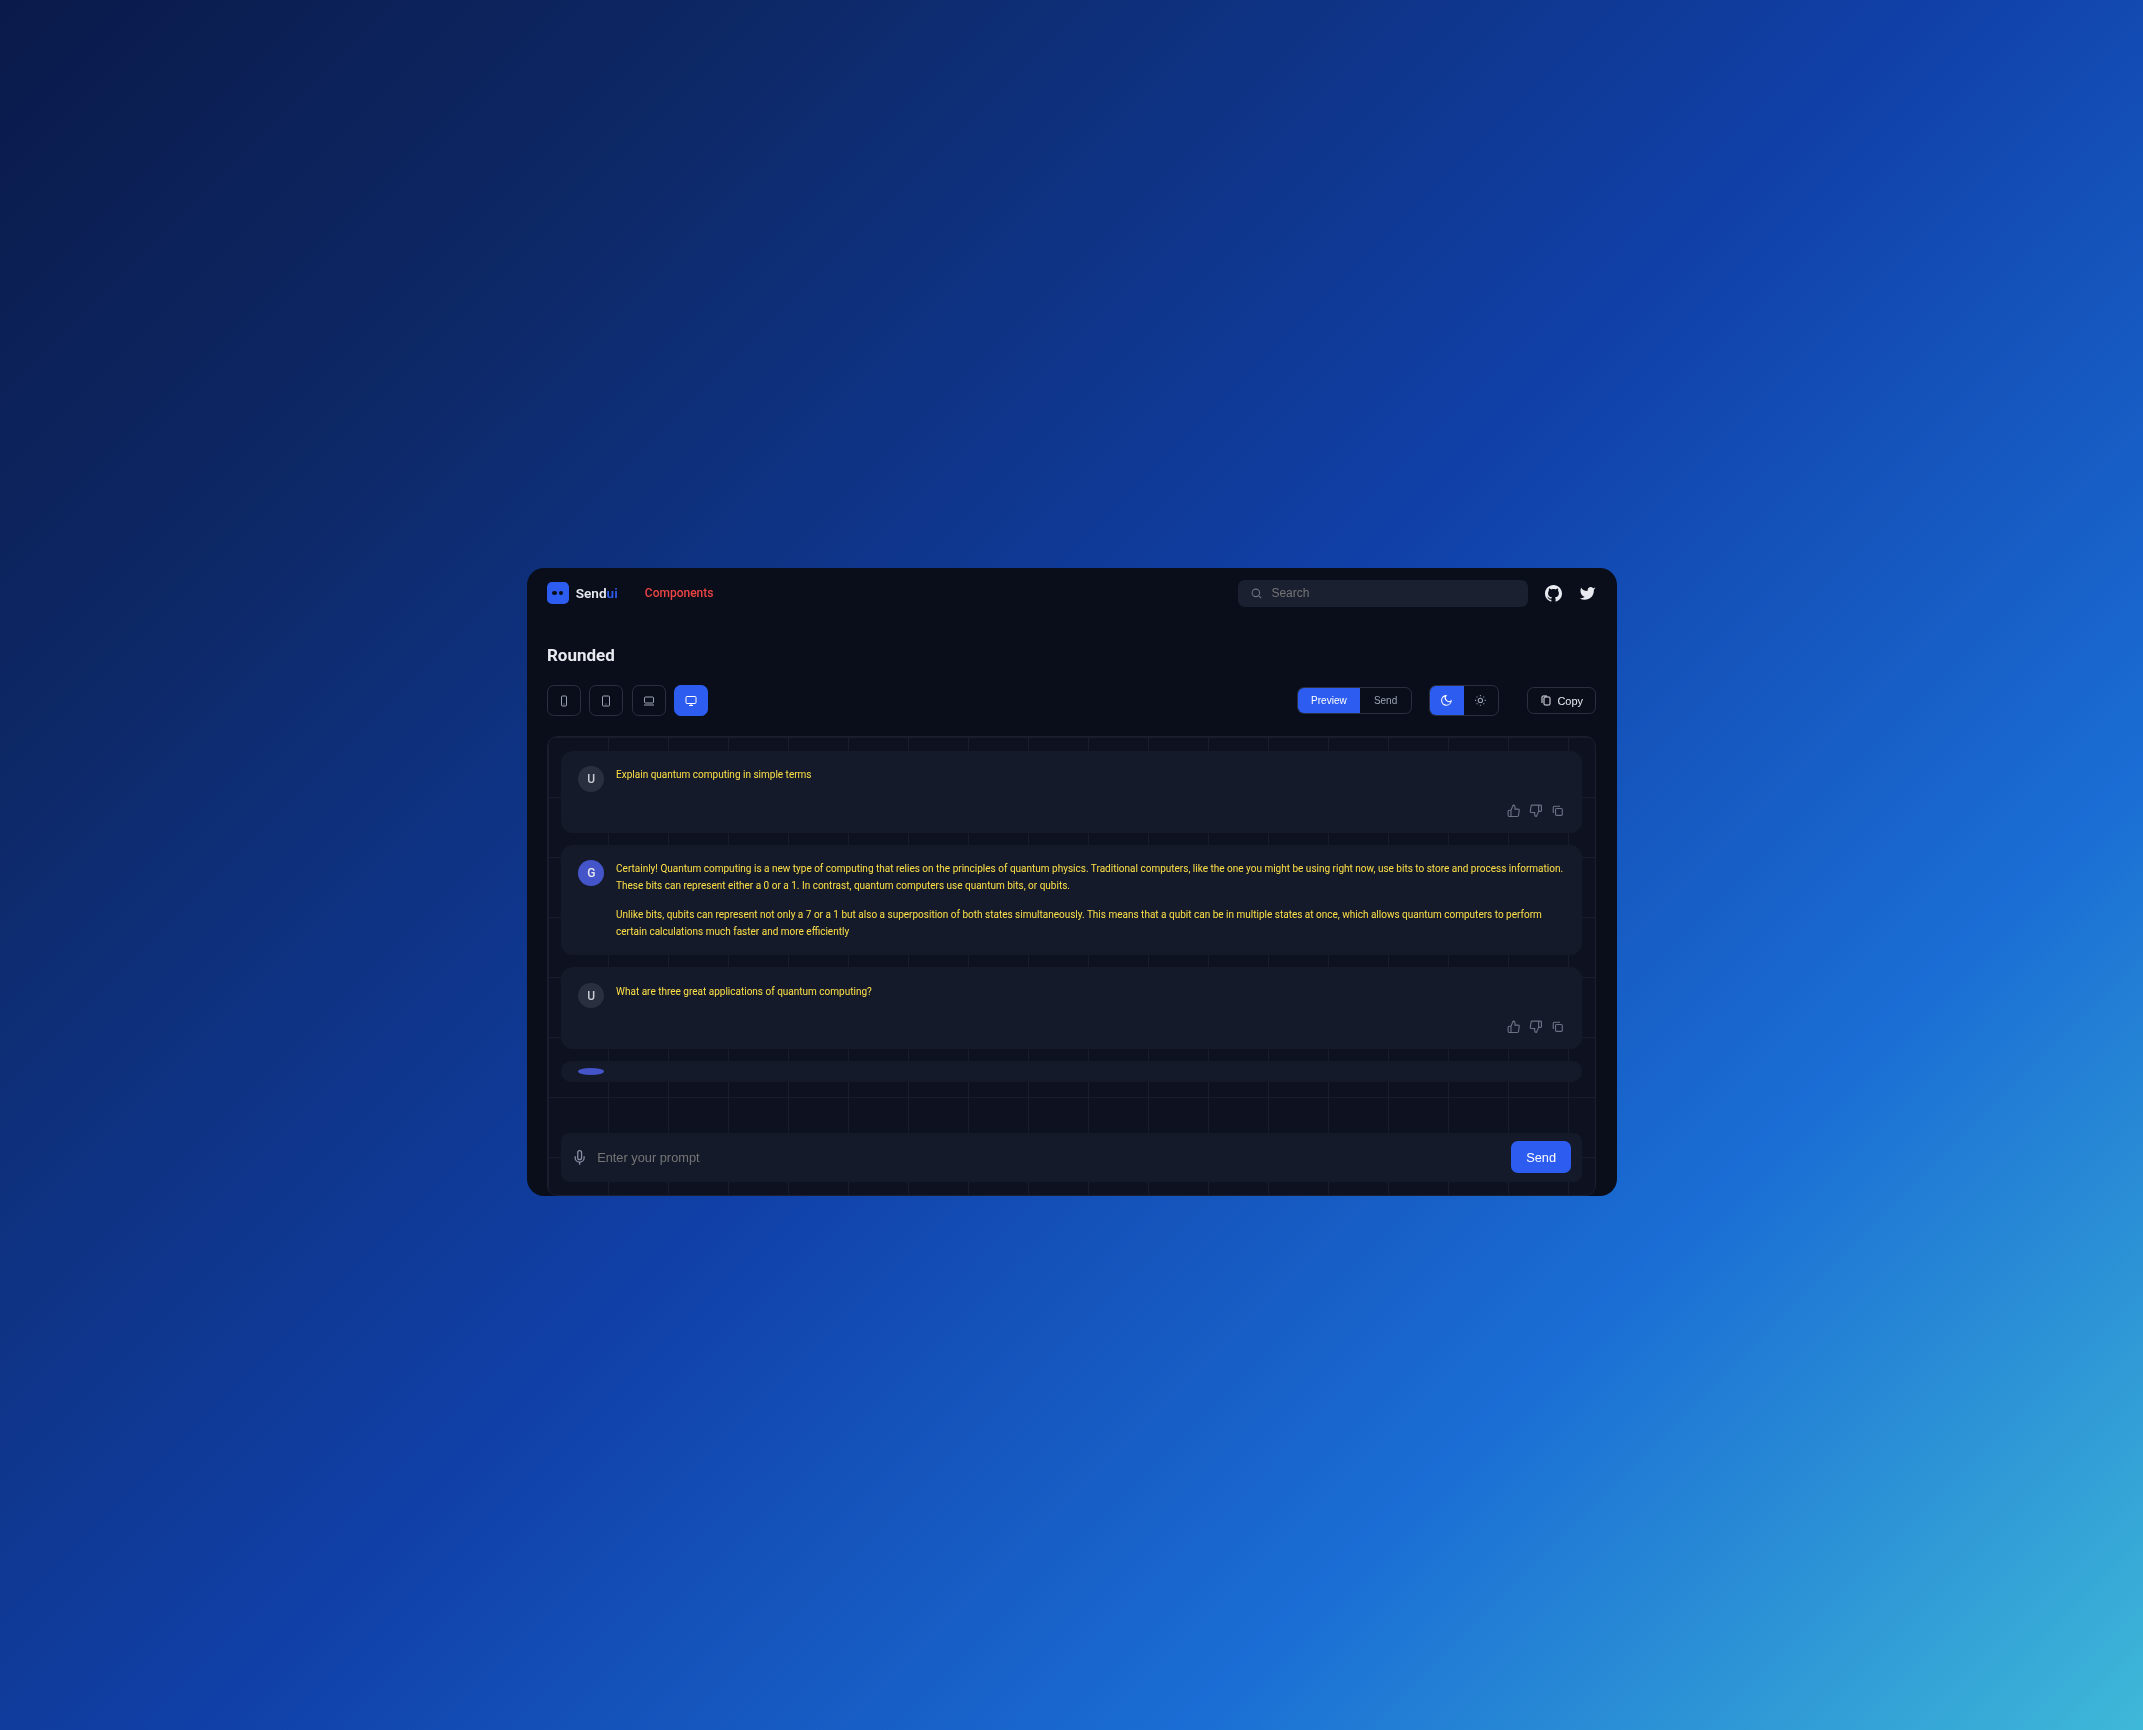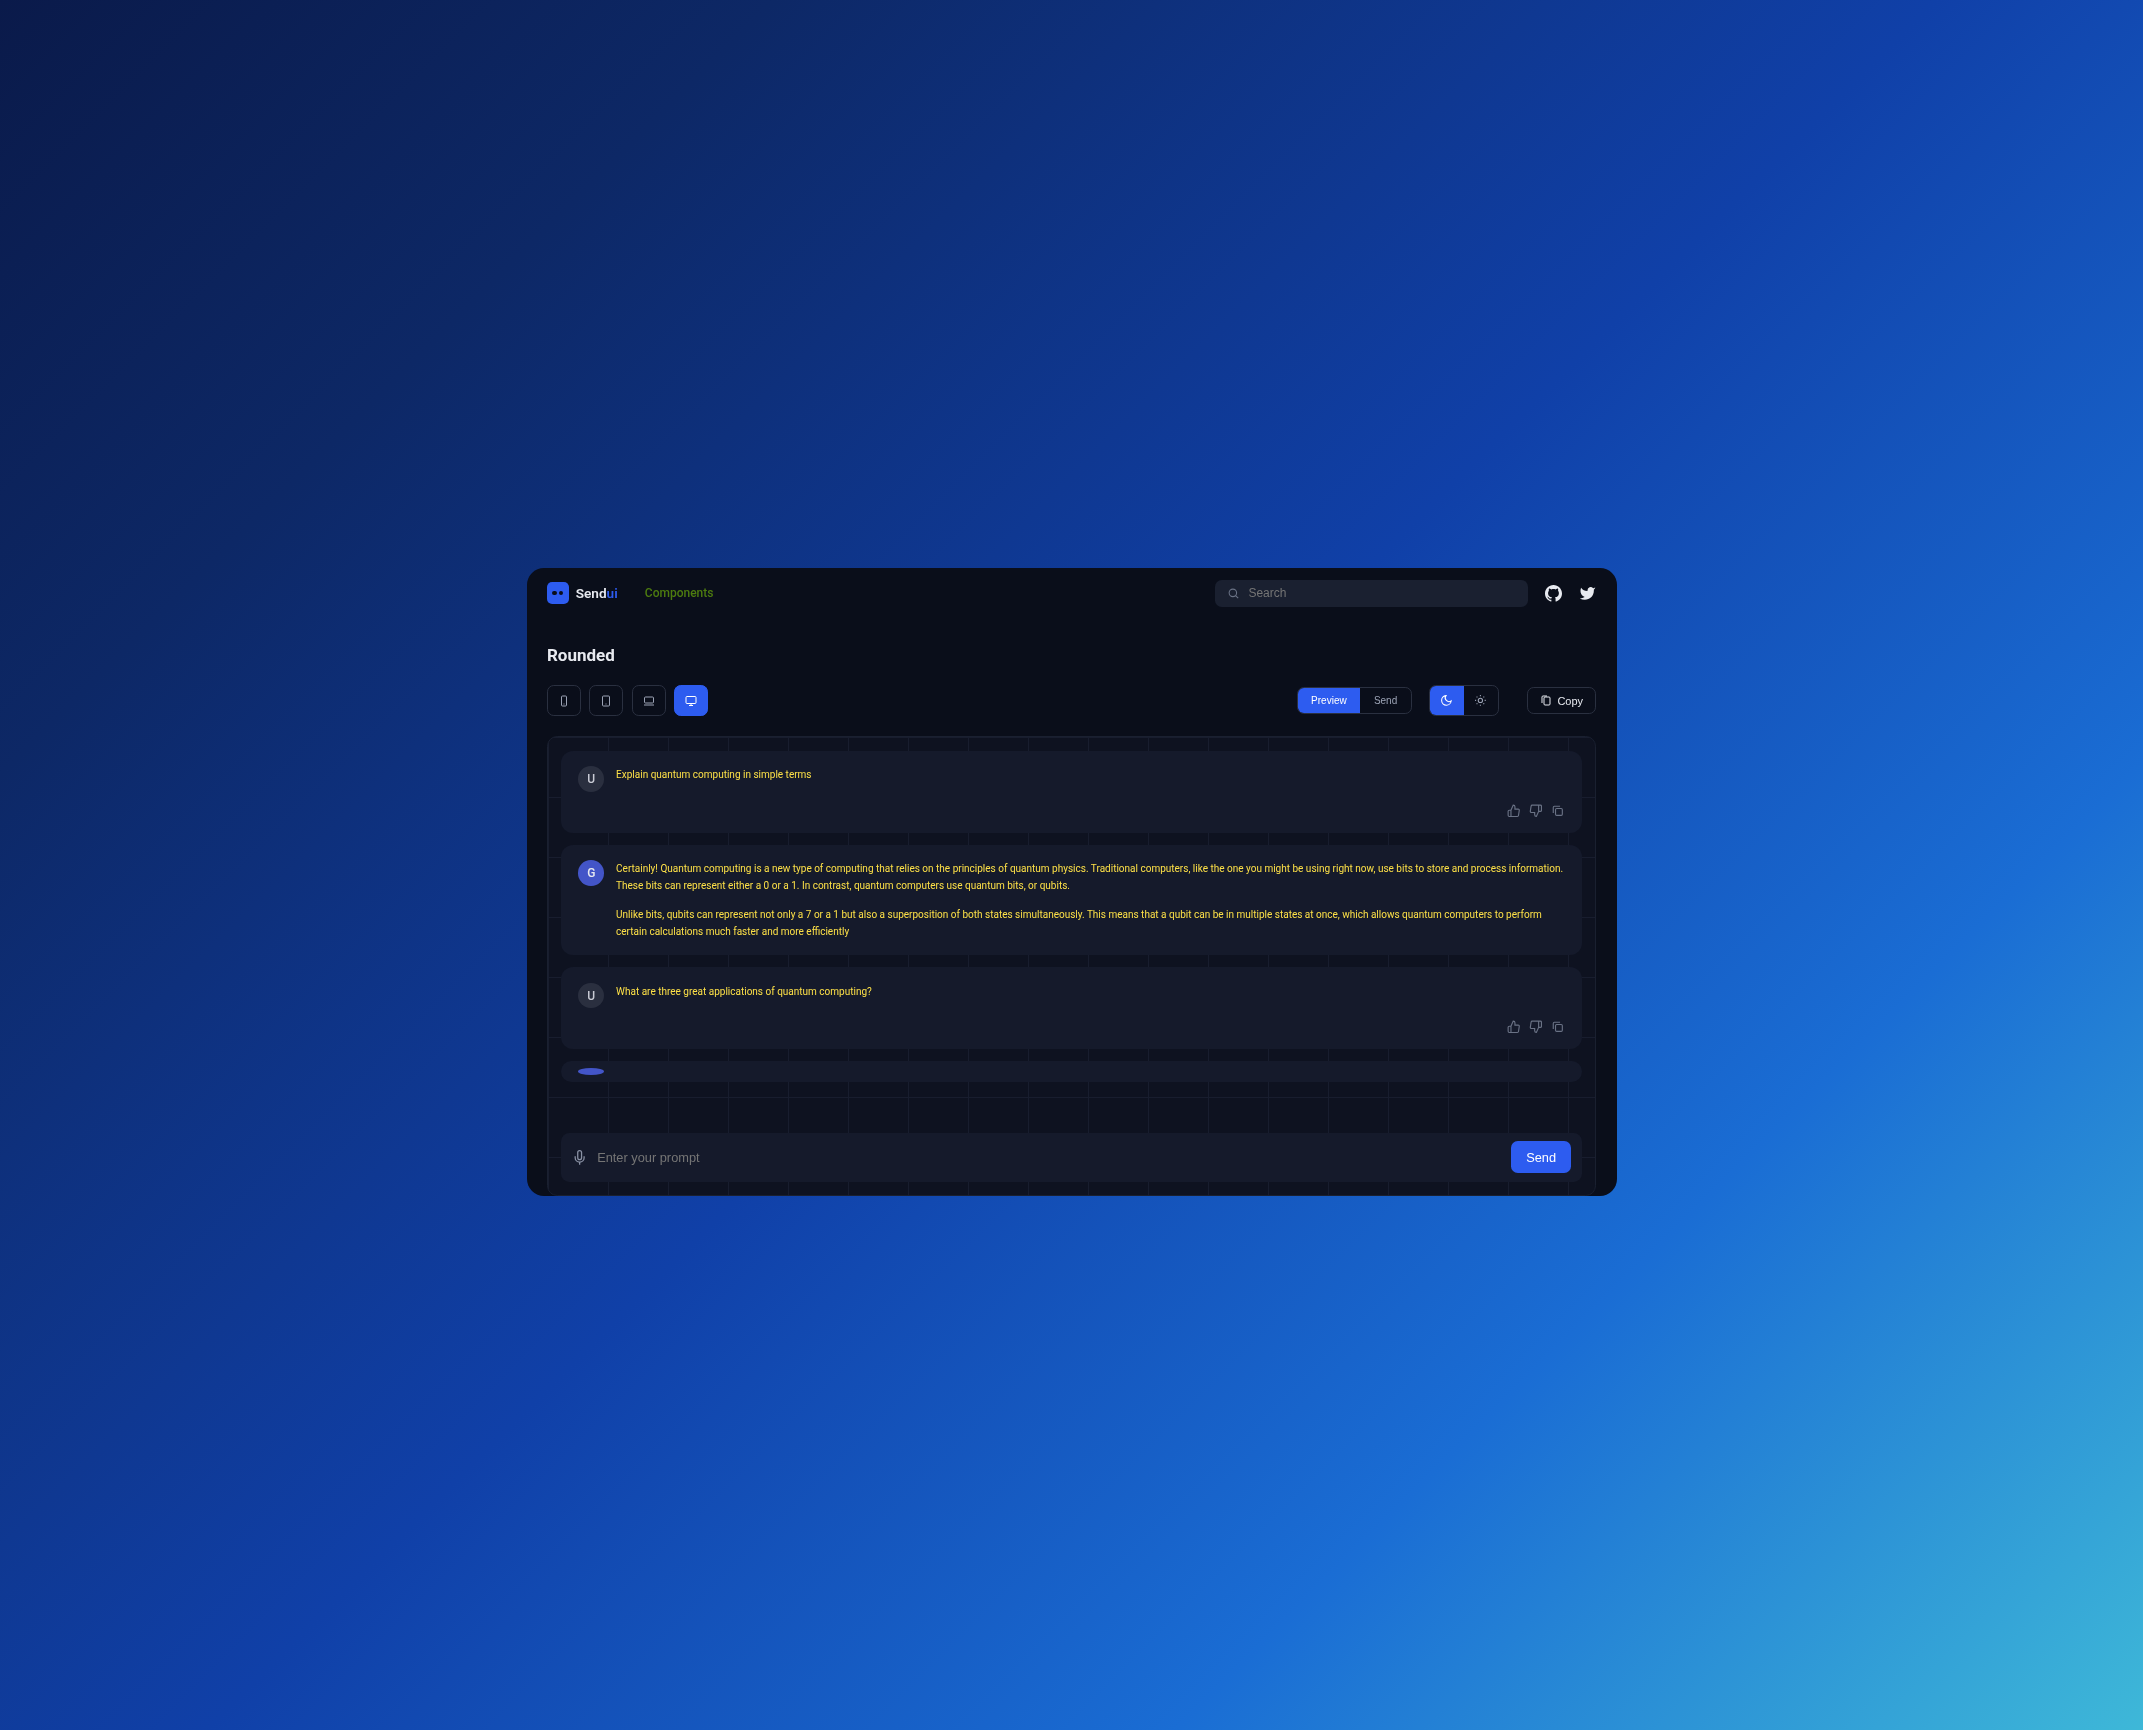--- a/index.html
+++ b/index.html
@@ -41,30 +41,30 @@
   gap: 2.6px;
 }
 .logo-dot {
   width: 4.3px;
   height: 4.3px;
   background: #0a0e1a;
   border-radius: 50%;
 }
 .logo-text { color: #e8eaf0; font-size: 13.6px; font-weight: 600; }
 .logo-text .accent { color: #2d5cf0; }
-.nav-link { color: #4d7c0f; font-size: 12px; font-weight: 500; margin-left: 10.2px; cursor: pointer; }
+.nav-link { color: #ef4444; font-size: 12px; font-weight: 500; margin-left: 10.2px; cursor: pointer; }
 .spacer { flex: 1; }
 .search-box {
   background: #1a2030;
   border-radius: 6.8px;
   padding: 6.8px 12px;
   display: flex;
   align-items: center;
   gap: 8.5px;
-  width: 313px;
+  width: 290px;
 }
 .search-box input {
   background: transparent;
   border: none;
   outline: none;
   color: #9ca3b5;
   font-size: 12px;
   flex: 1;
 }
 .topbar-icon { color: #e8eaf0; cursor: pointer; }

